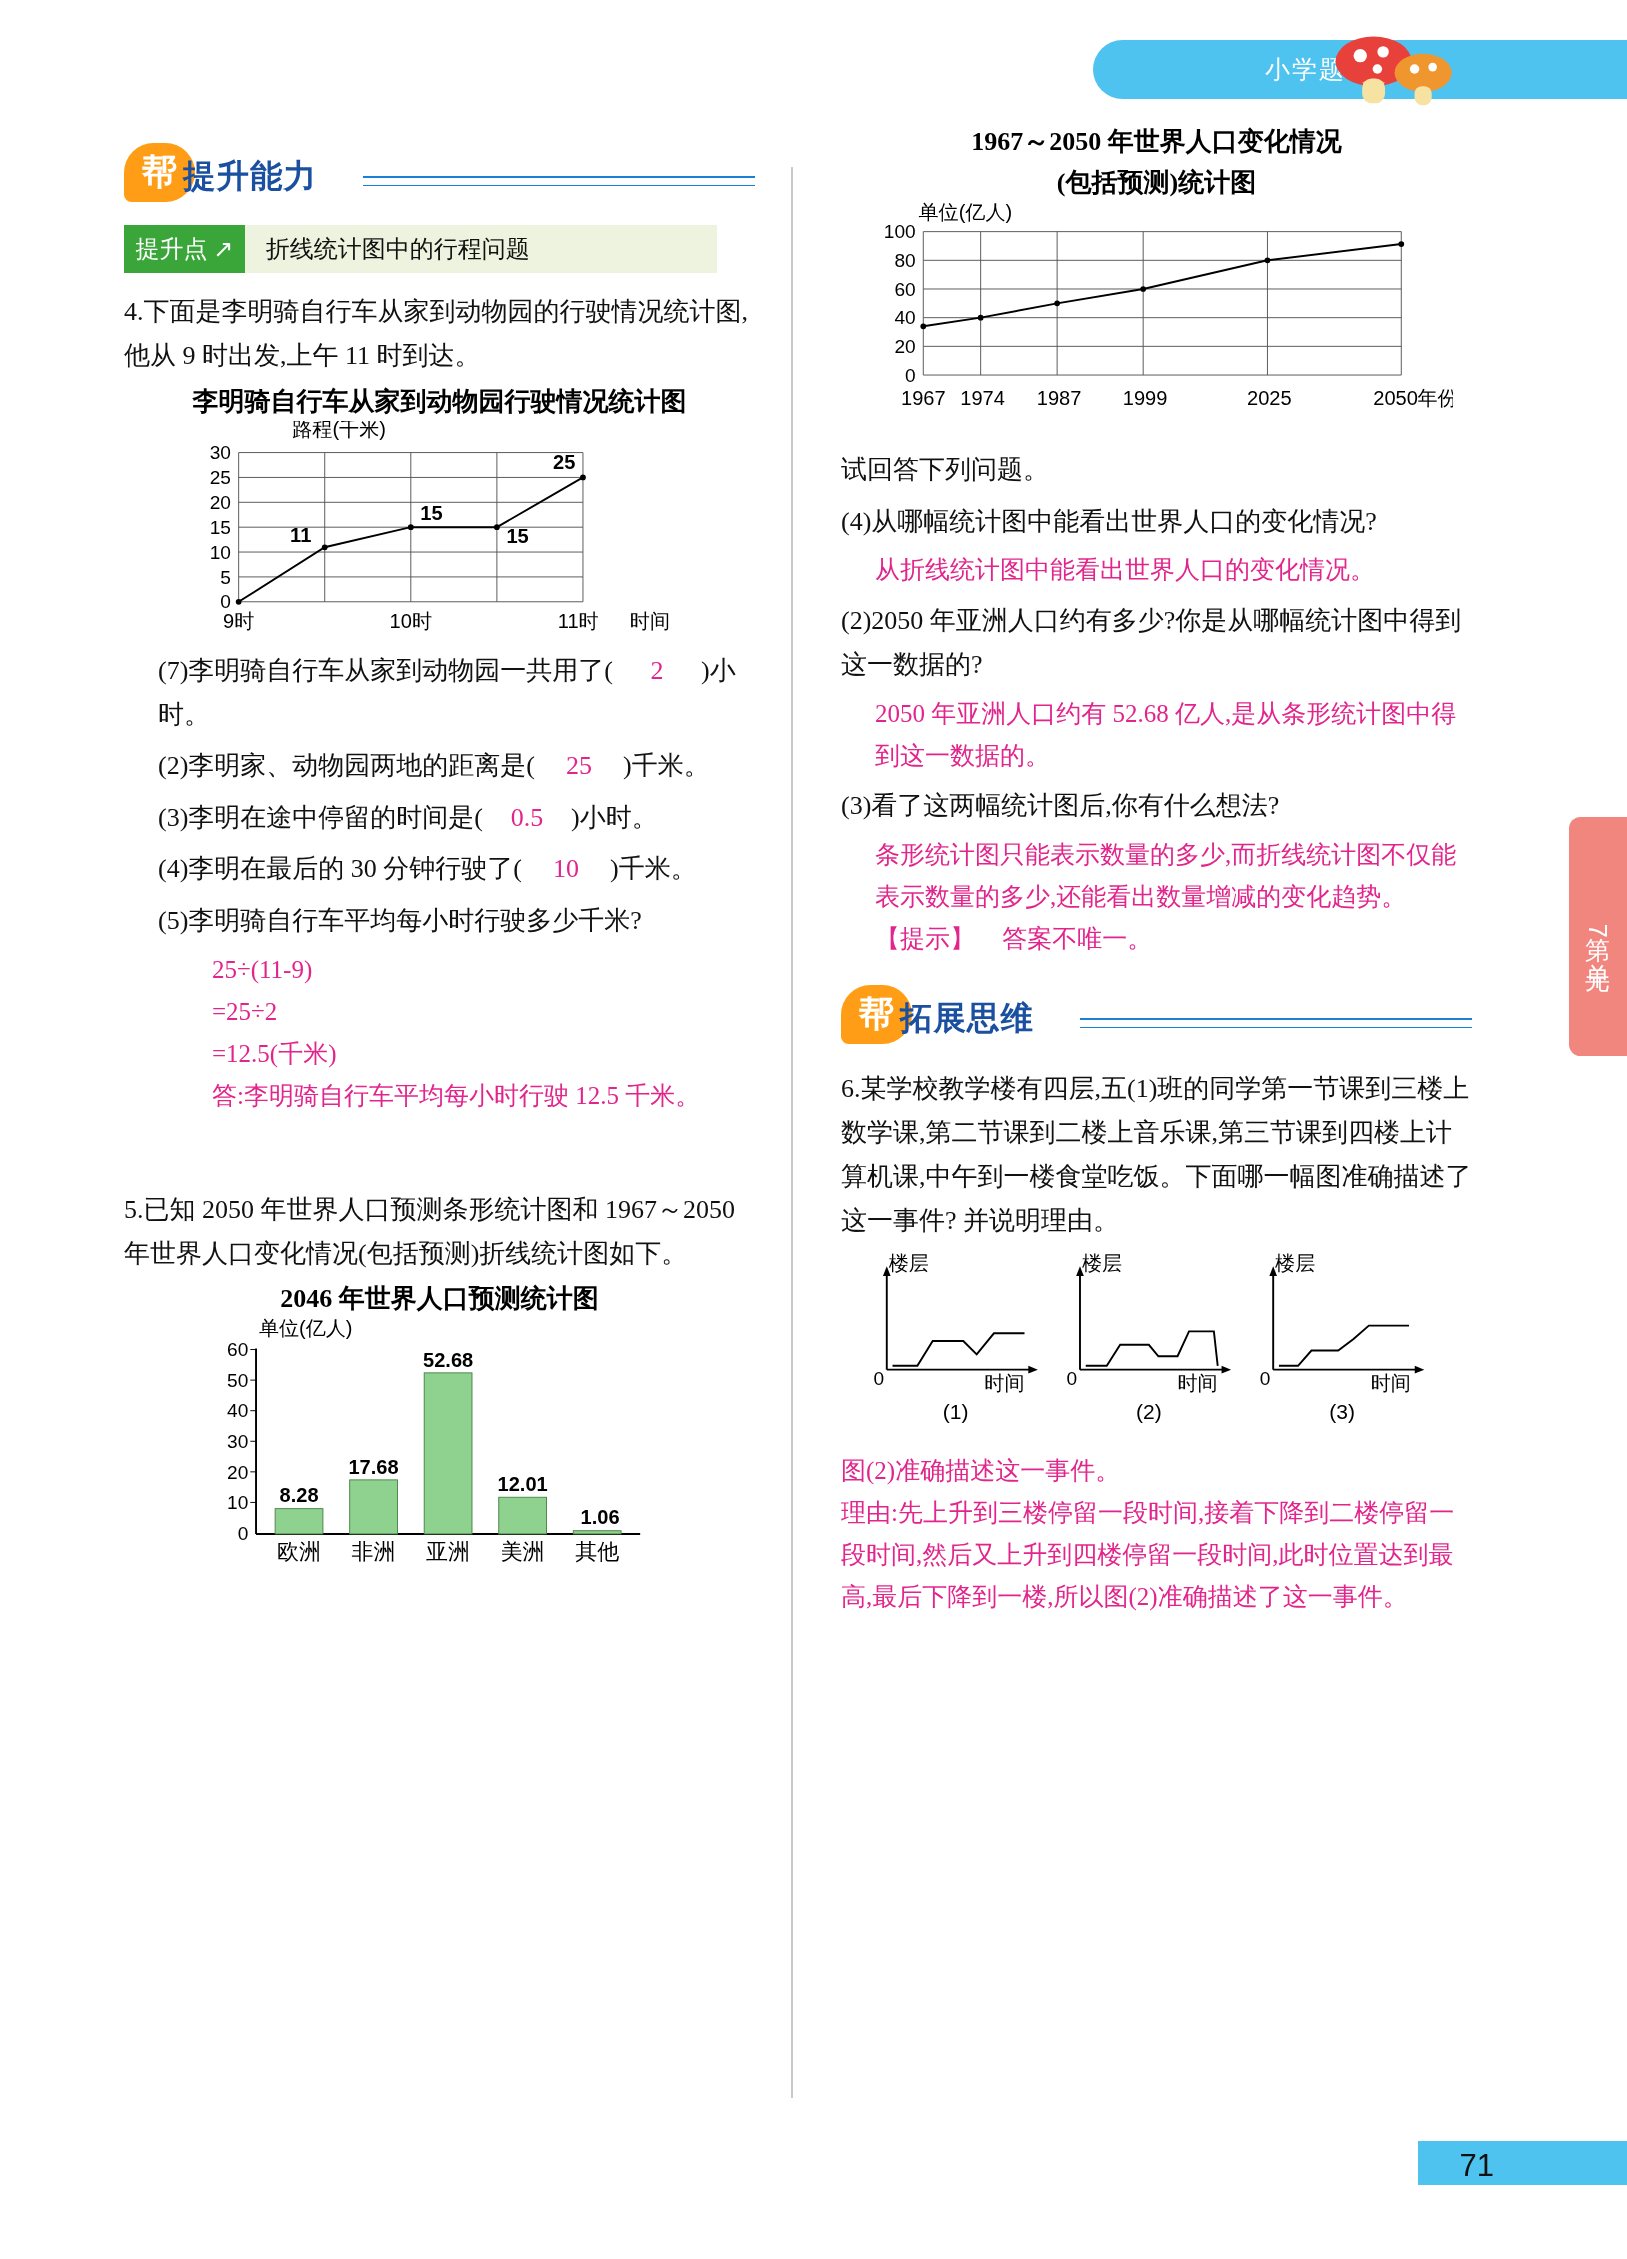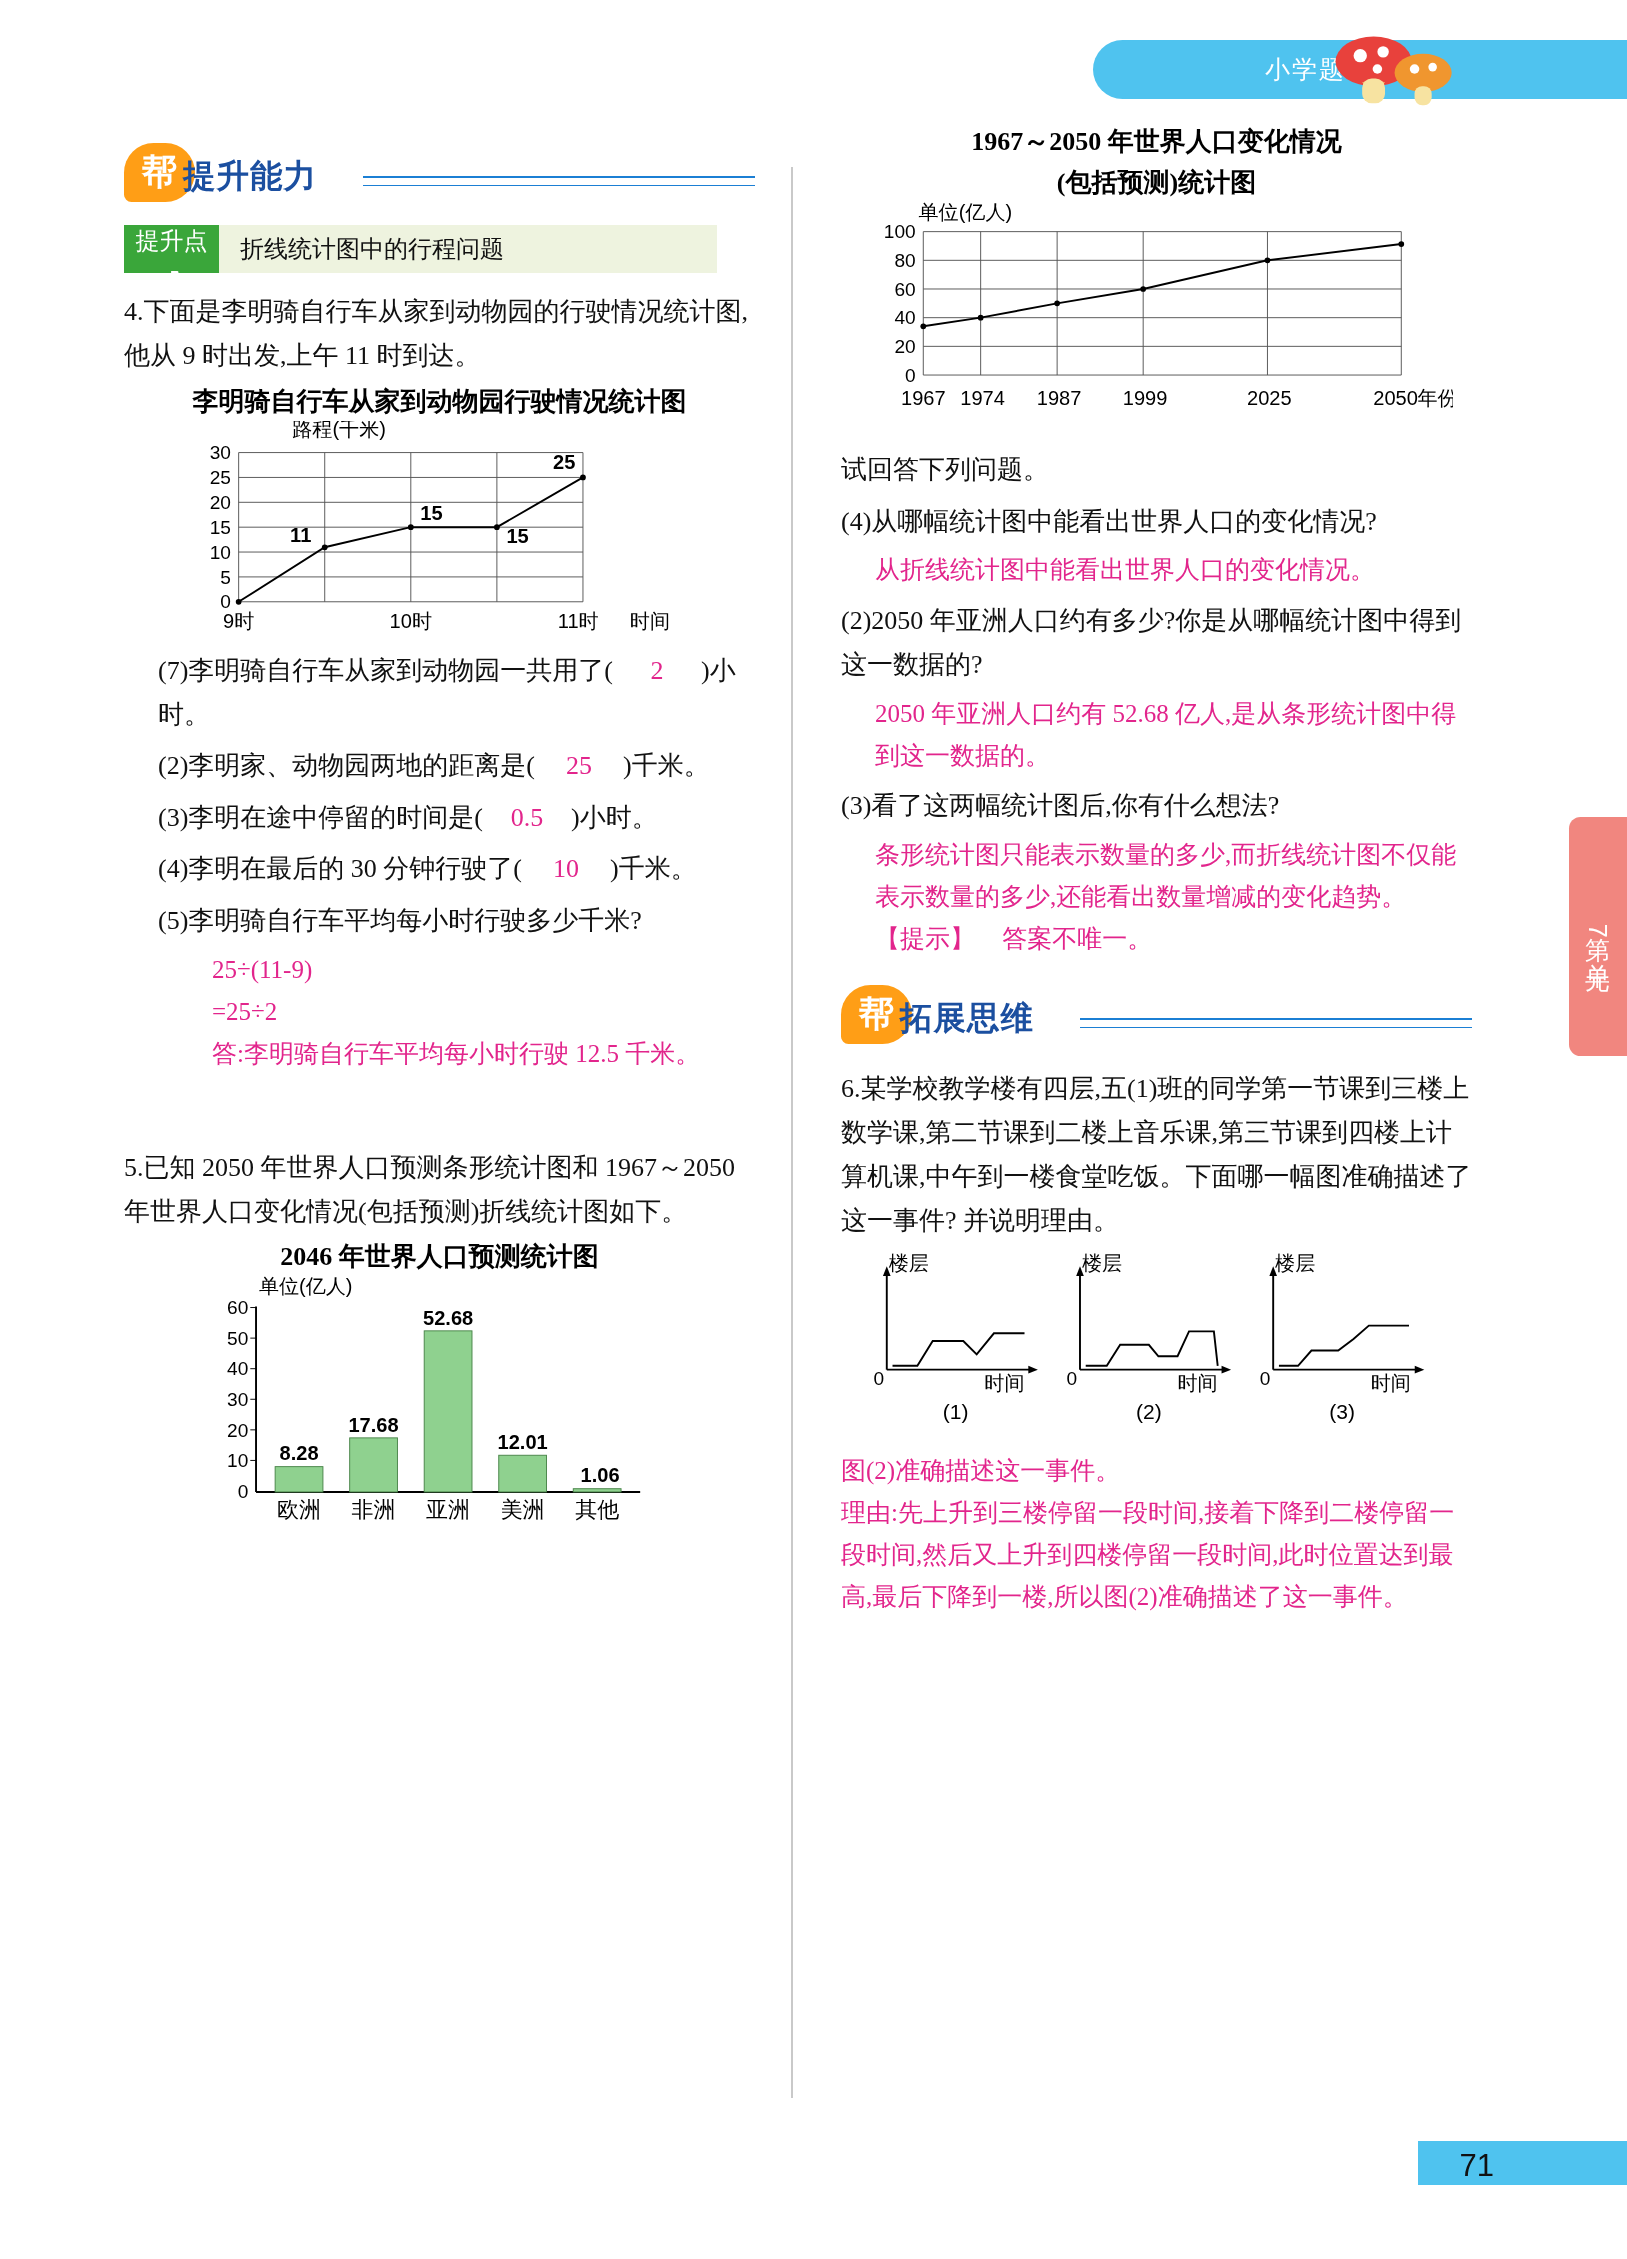--- a/index.html
+++ b/index.html
@@ -63,21 +63,20 @@
 
   
   .tip-bar {
     display: flex; align-items: stretch; height: 48px;
     background: #eef3df; margin-bottom: 17px; width: 593px;
   }
   .tip-badge {
     background: #3aa63a; color: #fff; font-size: 24px;
     padding: 0 11.5px; display: flex; align-items: center; gap: 5.7px;
     font-family: "Liberation Sans", sans-serif;
-    flex-direction: column;
   }
   .tip-text {
     display: flex; align-items: center; padding-left: 21px;
     font-size: 24px; color: #111;
   }
 
   
   .q { font-size: 26px; line-height: 44px; color: #111; margin: 7.6px 0 5.7px 0; }
   .indent { padding-left: 34px; }
   .ans { color: #e2258c; font-size: 25px; line-height: 42px; }
@@ -213,20 +212,21 @@
     <div class="q indent">
       <span>(3)李明在途中停留的时间是(</span><span class="blank">0.5</span><span>)小时。</span>
     </div>
     <div class="q indent">
       <span>(4)李明在最后的 30 分钟行驶了(</span><span class="blank">10</span><span>)千米。</span>
     </div>
     <div class="q indent">(5)李明骑自行车平均每小时行驶多少千米?</div>
 
     <div class="ans" style="padding-left:88px">25÷(11-9)</div>
     <div class="ans" style="padding-left:88px">=25÷2</div>
+    <div class="ans" style="padding-left:88px">=12.5(千米)</div>
     <div class="ans" style="padding-left:88px">答:李明骑自行车平均每小时行驶 12.5 千米。</div>
 
     <div class="q" style="margin-top:71px">
       <span>5.</span><span>已知 2050 年世界人口预测条形统计图和 1967～2050 年世界人口变化情况(包括预测)折线统计图如下。</span>
     </div>
 
     <div class="chart-title">2046 年世界人口预测统计图</div>
 
     <svg width="593" height="258" viewBox="0 0 620 270" style="display:block;margin:0 auto;">
       <text x="170" y="18" font-size="21" text-anchor="middle">单位(亿人)</text>

